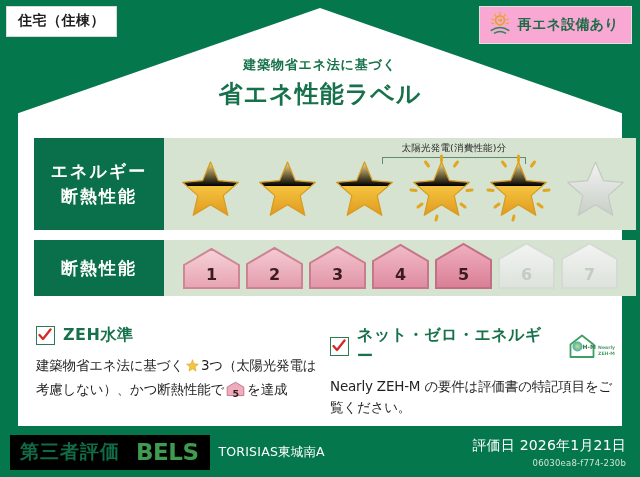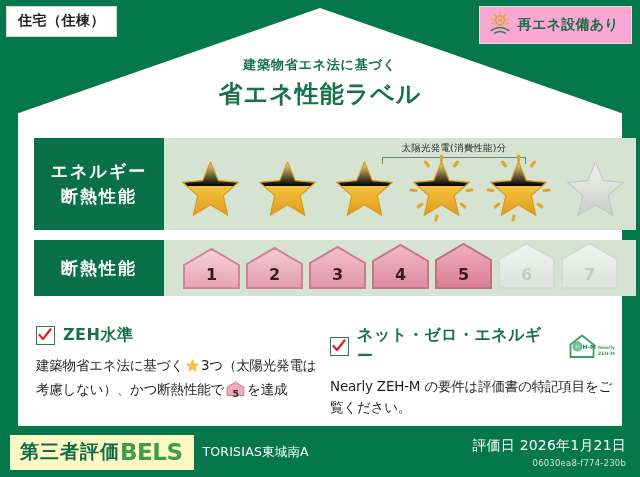--- a/index.html
+++ b/index.html
@@ -123,22 +123,22 @@
   }
   #zehm-logo { margin-left: 6px; display: flex; align-items: flex-end; }
   #zehm-logo .logo-cap { font-size: 4.6px; color: #4d9c6a; line-height: 1.15; font-weight: bold; margin-left: 1px; margin-bottom: 3px; }
 
   
   #bottom-bar {
     position: absolute; left: 0; right: 0; bottom: 0; height: 50px; z-index: 6;
     display: flex; align-items: center;
   }
   #bels-box {
-    background: #fef9c3; margin-left: 10px;
-    display: flex; align-items: center; gap: 0;
+    background: #000000; margin-left: 10px;
+    display: flex; align-items: center; gap: 16px;
     padding: 4px 12px 5px 10px;
   }
   #bels-box .bels-jp { font-size: 19px; font-weight: bold; color: #106b46; letter-spacing: 1px; }
   #bels-box .bels-en { font-size: 23px; font-weight: bold; color: #3f9b4e; letter-spacing: -.5px; }
   #building-name { color: #ffffff; font-size: 12.5px; margin-left: 8px; letter-spacing: .2px; }
   #eval-block { margin-left: auto; margin-right: 14px; text-align: right; }
   #eval-date { color: #ffffff; font-size: 14px; letter-spacing: .2px; }
   #eval-id { color: #cfe3d7; font-size: 8.5px; margin-top: 3px; letter-spacing: .2px; }
 </style>
 </head>

